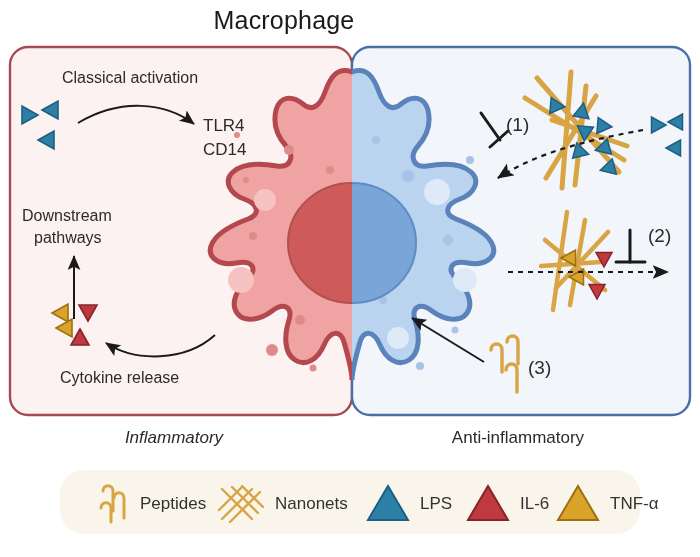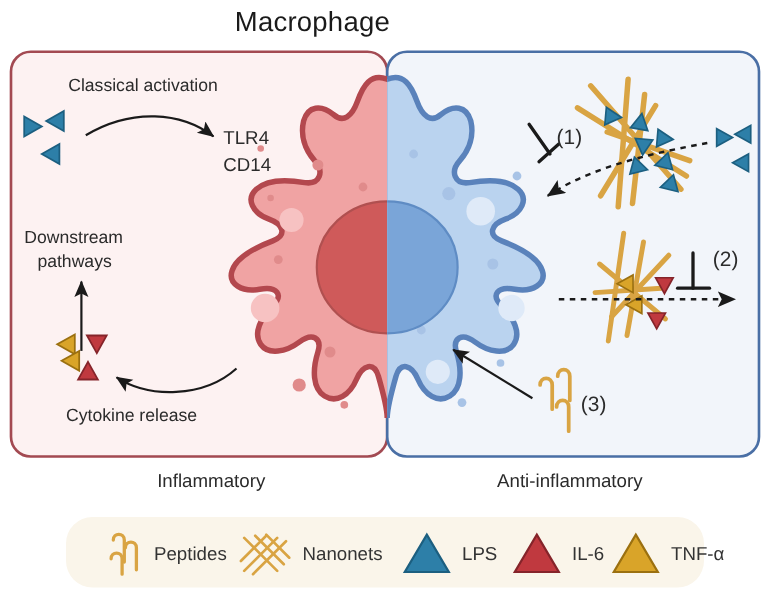--- a/index.html
+++ b/index.html
@@ -30,21 +30,21 @@
     font-size: 25px;
     color: #1a1a1a;
     letter-spacing: 0.2px;
   }
   .panel-caption {
     position: absolute;
     font-size: 17px;
     color: #2b2b2b;
     text-align: center;
   }
-  #caption-left  { left: 42px;  top: 428px; width: 300px; }
+  #caption-left  { left: 24px;  top: 428px; width: 300px; font-style: italic; }
   #caption-right { left: 368px; top: 428px; width: 300px; }
 
   .svg-layer {
     position: absolute;
     left: 0;
     top: 0;
   }
   .diagram-text {
     font-family: "Liberation Sans", sans-serif;
     fill: #2b2b2b;

